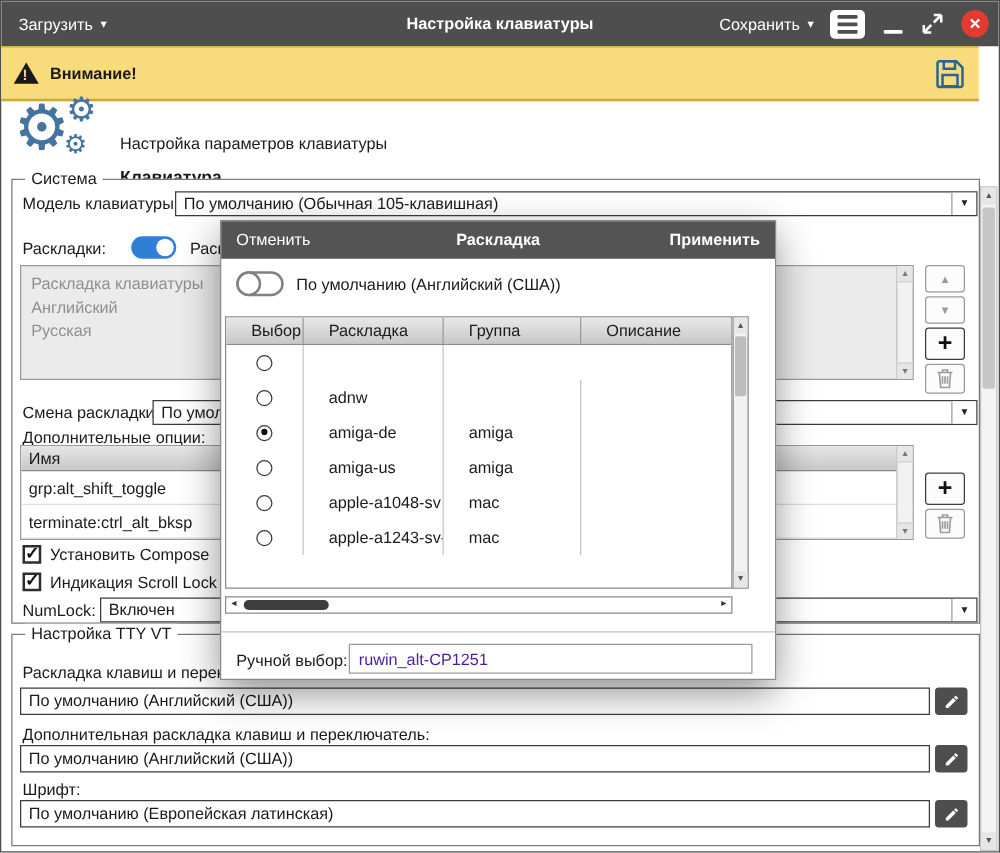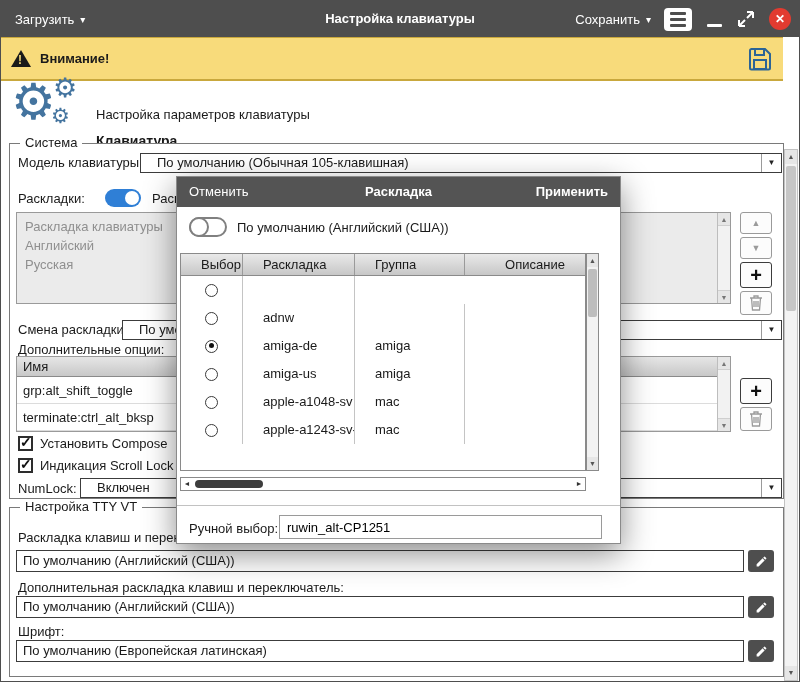--- a/index.html
+++ b/index.html
@@ -41,21 +41,21 @@
   .ph-title { position:absolute; left:95px; top:84px; font-weight:bold; font-size:14px;margin-top:48px; }
   .ph-sub   { position:absolute; left:95px; top:106px; }
   
   .groupbox { position:absolute; border:1px solid #7a7a7a; background:#fff; }
   .legend { position:absolute; top:-9px; left:10px; background:#fff; padding:0 5px; }
   .g-sys { left:8px; top:142px; width:775px; height:356px; }
   .g-tty { left:8px; top:506px; width:775px; height:170px; }
   .lbl { position:absolute; white-space:nowrap; }
   
   .combo { position:absolute; height:20px; background:#fff; border:1px solid #3c3c3c; line-height:18px;
-           padding-left:16px; white-space:nowrap; overflow:hidden; cursor:pointer; }
+           padding-left:6px; white-space:nowrap; overflow:hidden; cursor:pointer; }
   .combo .arrow { position:absolute; right:0; top:0; width:20px; height:100%; border-left:1px solid #9a9a9a;
                   text-align:center; font-size:8px; line-height:18px; color:#222; background:#fff; }
   
   .listbox { position:absolute; left:6px; top:68px; width:715px; height:92px; background:#ebebeb;
              border:1px solid #9a9a9a; color:#8f8f8f; padding:4px 8px; line-height:19px; overflow:hidden; }
   .vscroll { position:absolute; top:0; right:0; width:13px; bottom:0; background:#f2f2f2; border-left:1px solid #bdbdbd; }
   .vscroll .a-up, .vscroll .a-dn { position:absolute; left:0; width:12px; height:13px; text-align:center;
                   font-size:7px; line-height:13px; color:#777; background:#e6e6e6; cursor:pointer; }
   .vscroll .a-up { top:0; border-bottom:1px solid #cfcfcf; }
   .vscroll .a-dn { bottom:0; border-top:1px solid #cfcfcf; }
@@ -96,38 +96,38 @@
   .toggle-off { width:38px; height:20px; border:2px solid #808080; border-radius:11px; background:#fff; position:relative; cursor:pointer; }
   .toggle-off .knob { position:absolute; left:-2px; top:-2px; width:20px; height:20px; border:2px solid #808080; border-radius:50%; background:#fff; }
   .toggle-on { width:36px; height:18px; border-radius:9px; background:#2f7fd6; position:relative; cursor:pointer; }
   .toggle-on .knob { position:absolute; right:2px; top:2px; width:14px; height:14px; background:#fff; border-radius:50%; }
   .dlg-table { position:absolute; left:3px; top:76px; width:406px; height:218px; border:1px solid #8a8a8a; overflow:hidden; background:#fff; }
   .thead, .trow { display:grid; grid-template-columns:62px 112px 110px 120px; }
   .thead { height:22px; background:linear-gradient(#e9e9e9,#c7c7c7); border-bottom:1px solid #8a8a8a; }
   .thead .tcell { line-height:21px; border-right:1px solid #9a9a9a; }
   .trow { height:28px; }
   .tcell { border-right:1px solid #c4c4c4; padding-left:20px; line-height:28px; white-space:nowrap; overflow:hidden; }
-  .tcell.last { border-right:none;text-align:center; }
+  .tcell.last { border-right:none; }
   .c-sel { display:flex; align-items:center; justify-content:center; padding:0; }
   .radio { width:13px; height:13px; border:1.5px solid #3a3a3a; border-radius:50%; background:#fff; position:relative; cursor:pointer; }
   .radio.on::after { content:""; position:absolute; left:2.5px; top:2.5px; width:5px; height:5px; background:#101010; border-radius:50%; }
   .dlg-vscroll { position:absolute; left:409px; top:76px; width:13px; height:218px; background:#f2f2f2; border:1px solid #8a8a8a; }
   .dlg-vscroll .a-up, .dlg-vscroll .a-dn { position:absolute; left:0; width:11px; height:13px; text-align:center; font-size:7px;
         line-height:13px; color:#555; background:#e6e6e6; cursor:pointer; }
   .dlg-vscroll .a-up { top:0; } .dlg-vscroll .a-dn { bottom:0; }
   .dlg-vscroll .thumb { position:absolute; left:1px; top:15px; width:9px; height:48px; background:#bdbdbd; border-radius:2px; }
   .dlg-hscroll { position:absolute; left:3px; top:300px; width:406px; height:14px; border:1px solid #8a8a8a; background:#fff; }
   .dlg-hscroll .a-l, .dlg-hscroll .a-r { position:absolute; top:0; width:12px; height:12px; text-align:center;
         font-size:7px; line-height:12px; color:#333; cursor:pointer; }
   .dlg-hscroll .a-l { left:0; } .dlg-hscroll .a-r { right:0; }
   .dlg-hscroll .thumb { position:absolute; left:14px; top:2px; width:68px; height:8px; background:#3d3d3d; border-radius:4px; }
   .dlg-sep { position:absolute; left:0; right:0; top:328px; border-top:1px solid #c2c2c2; }
   .dlg-manual-label { position:absolute; left:12px; top:340px; line-height:24px; white-space:nowrap; }
   .dlg-manual-input { position:absolute; left:102px; top:338px; width:323px; height:24px; border:1px solid #9a9a9a;
-        padding-left:7px; color:#000000; font-family:"Liberation Sans", sans-serif; font-size:13px; background:#fff; }
+        padding-left:7px; color:#4c1d95; font-family:"Liberation Sans", sans-serif; font-size:13px; background:#fff; }
 </style>
 </head>
 <body>
 
 <div class="window">
 
   <div class="titlebar">
     <div class="tb-title">Настройка клавиатуры</div>
     <div class="tb-load">
       <span>Загрузить</span>

